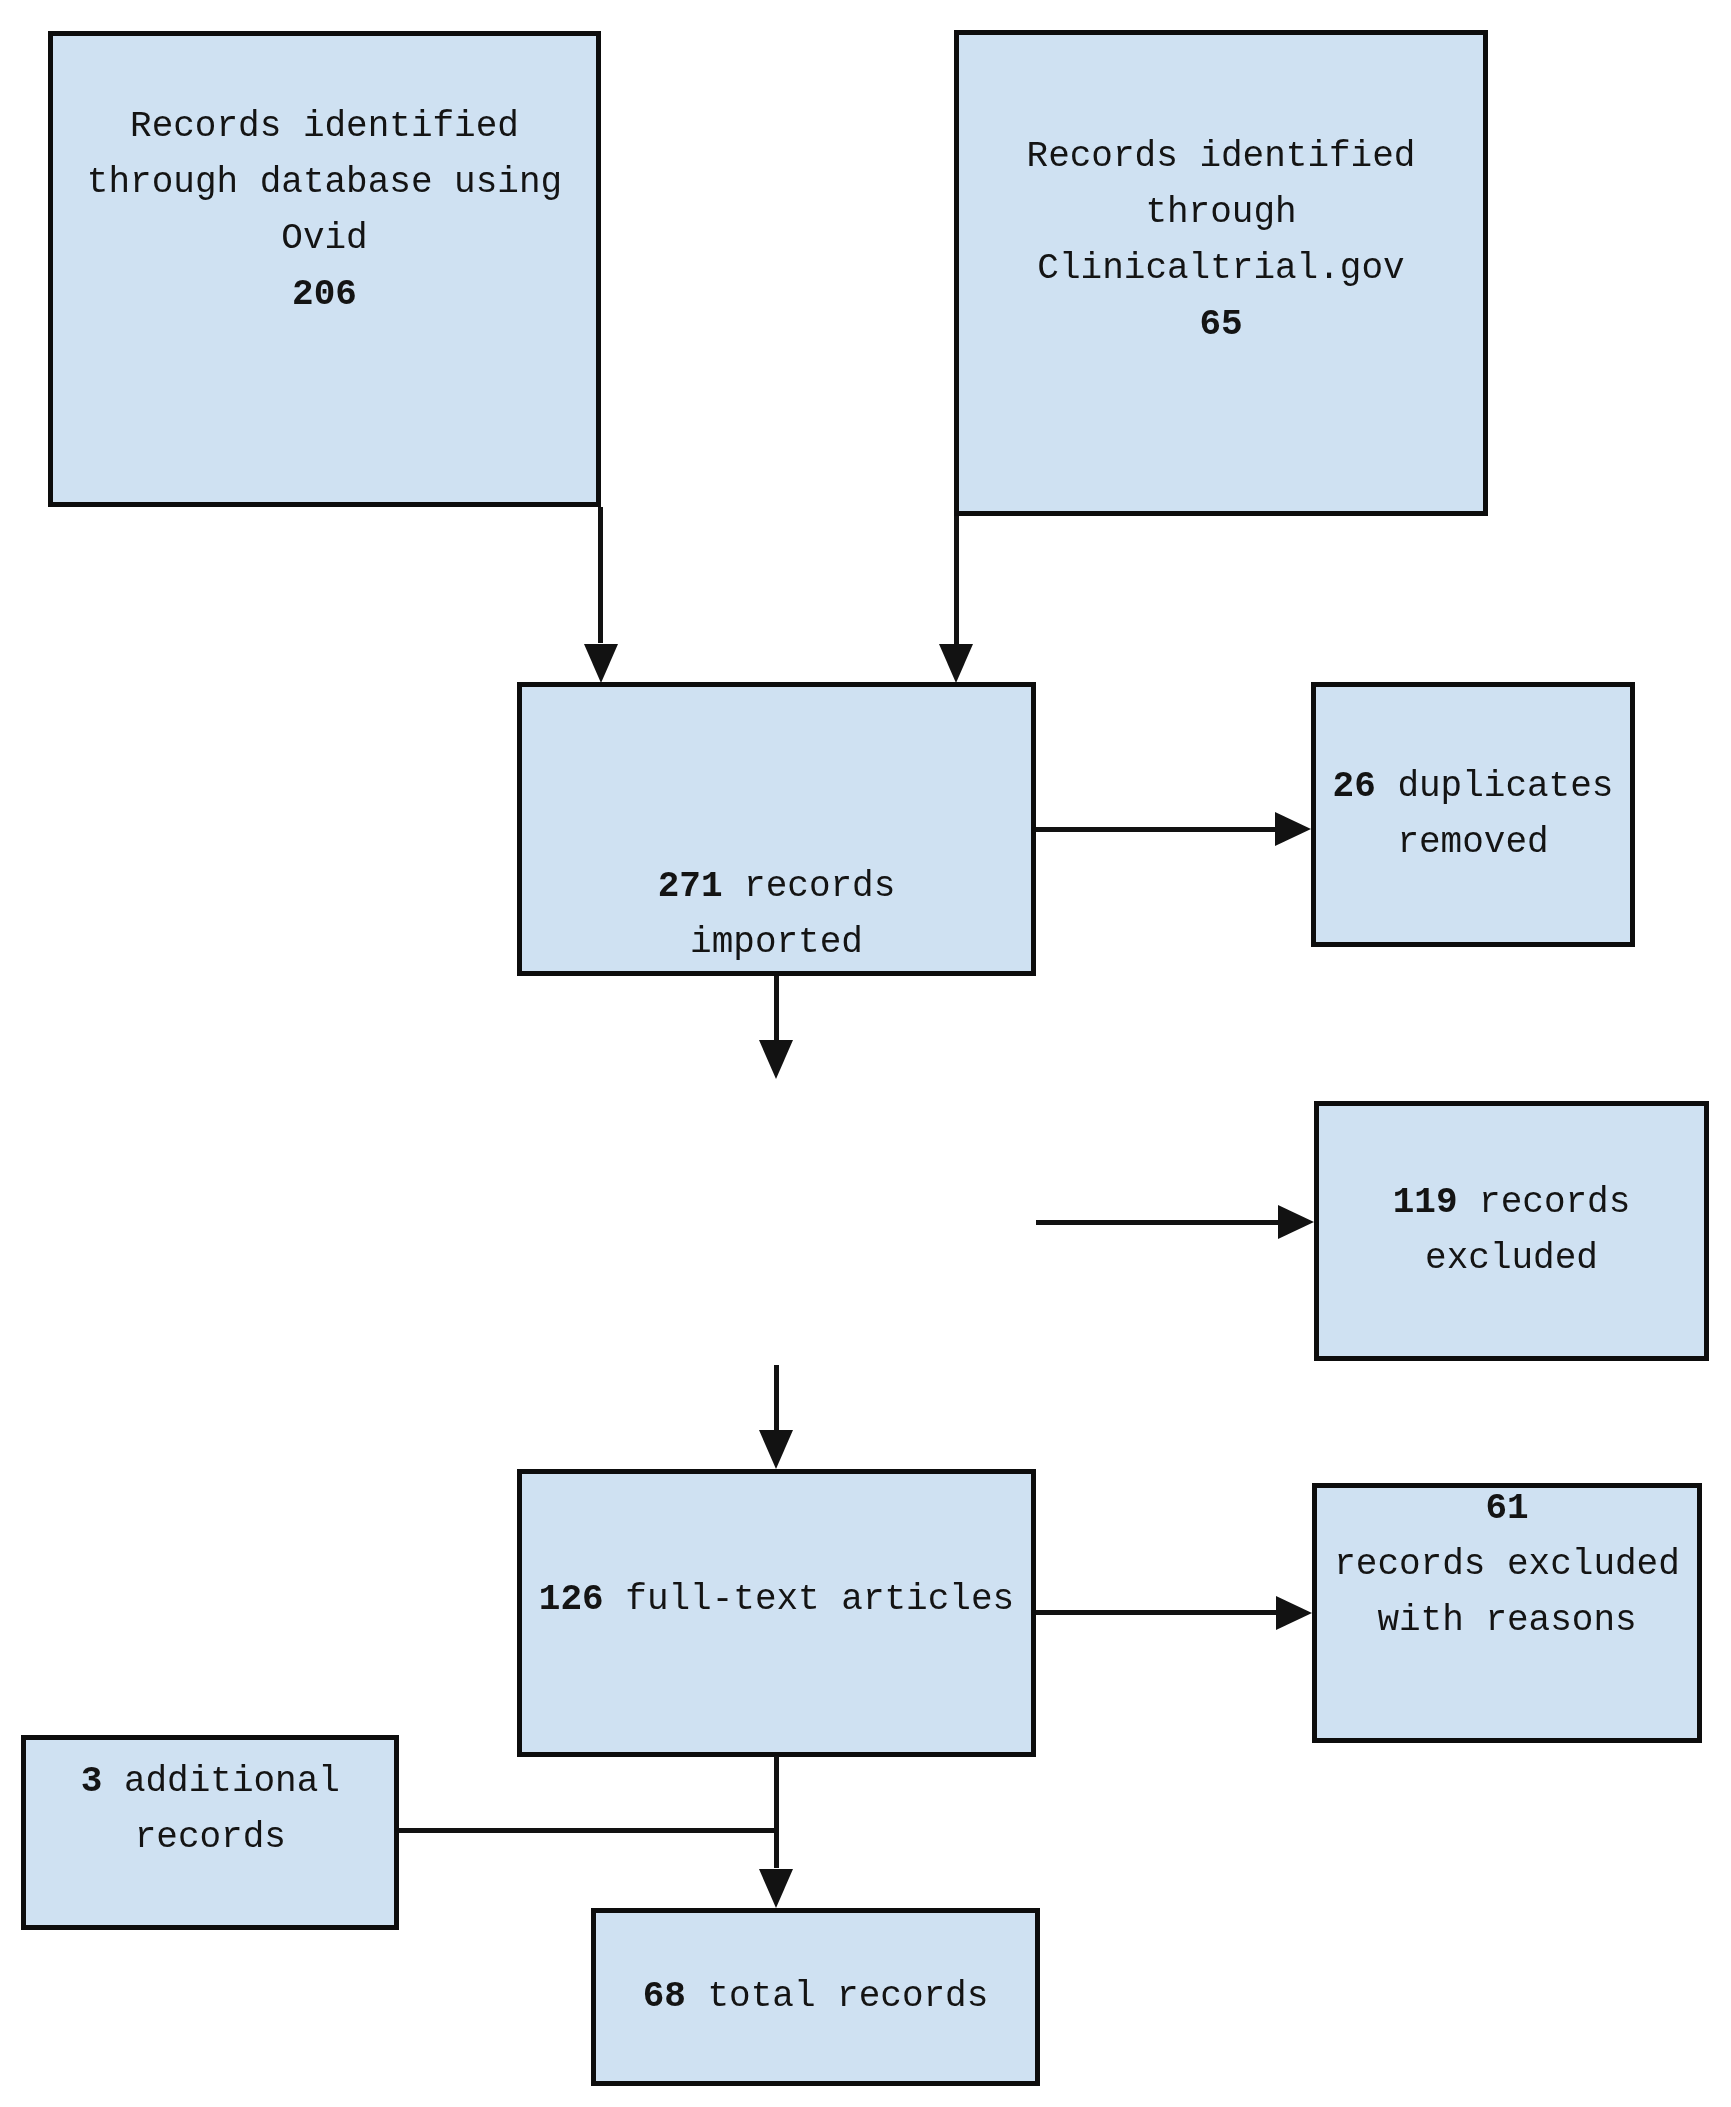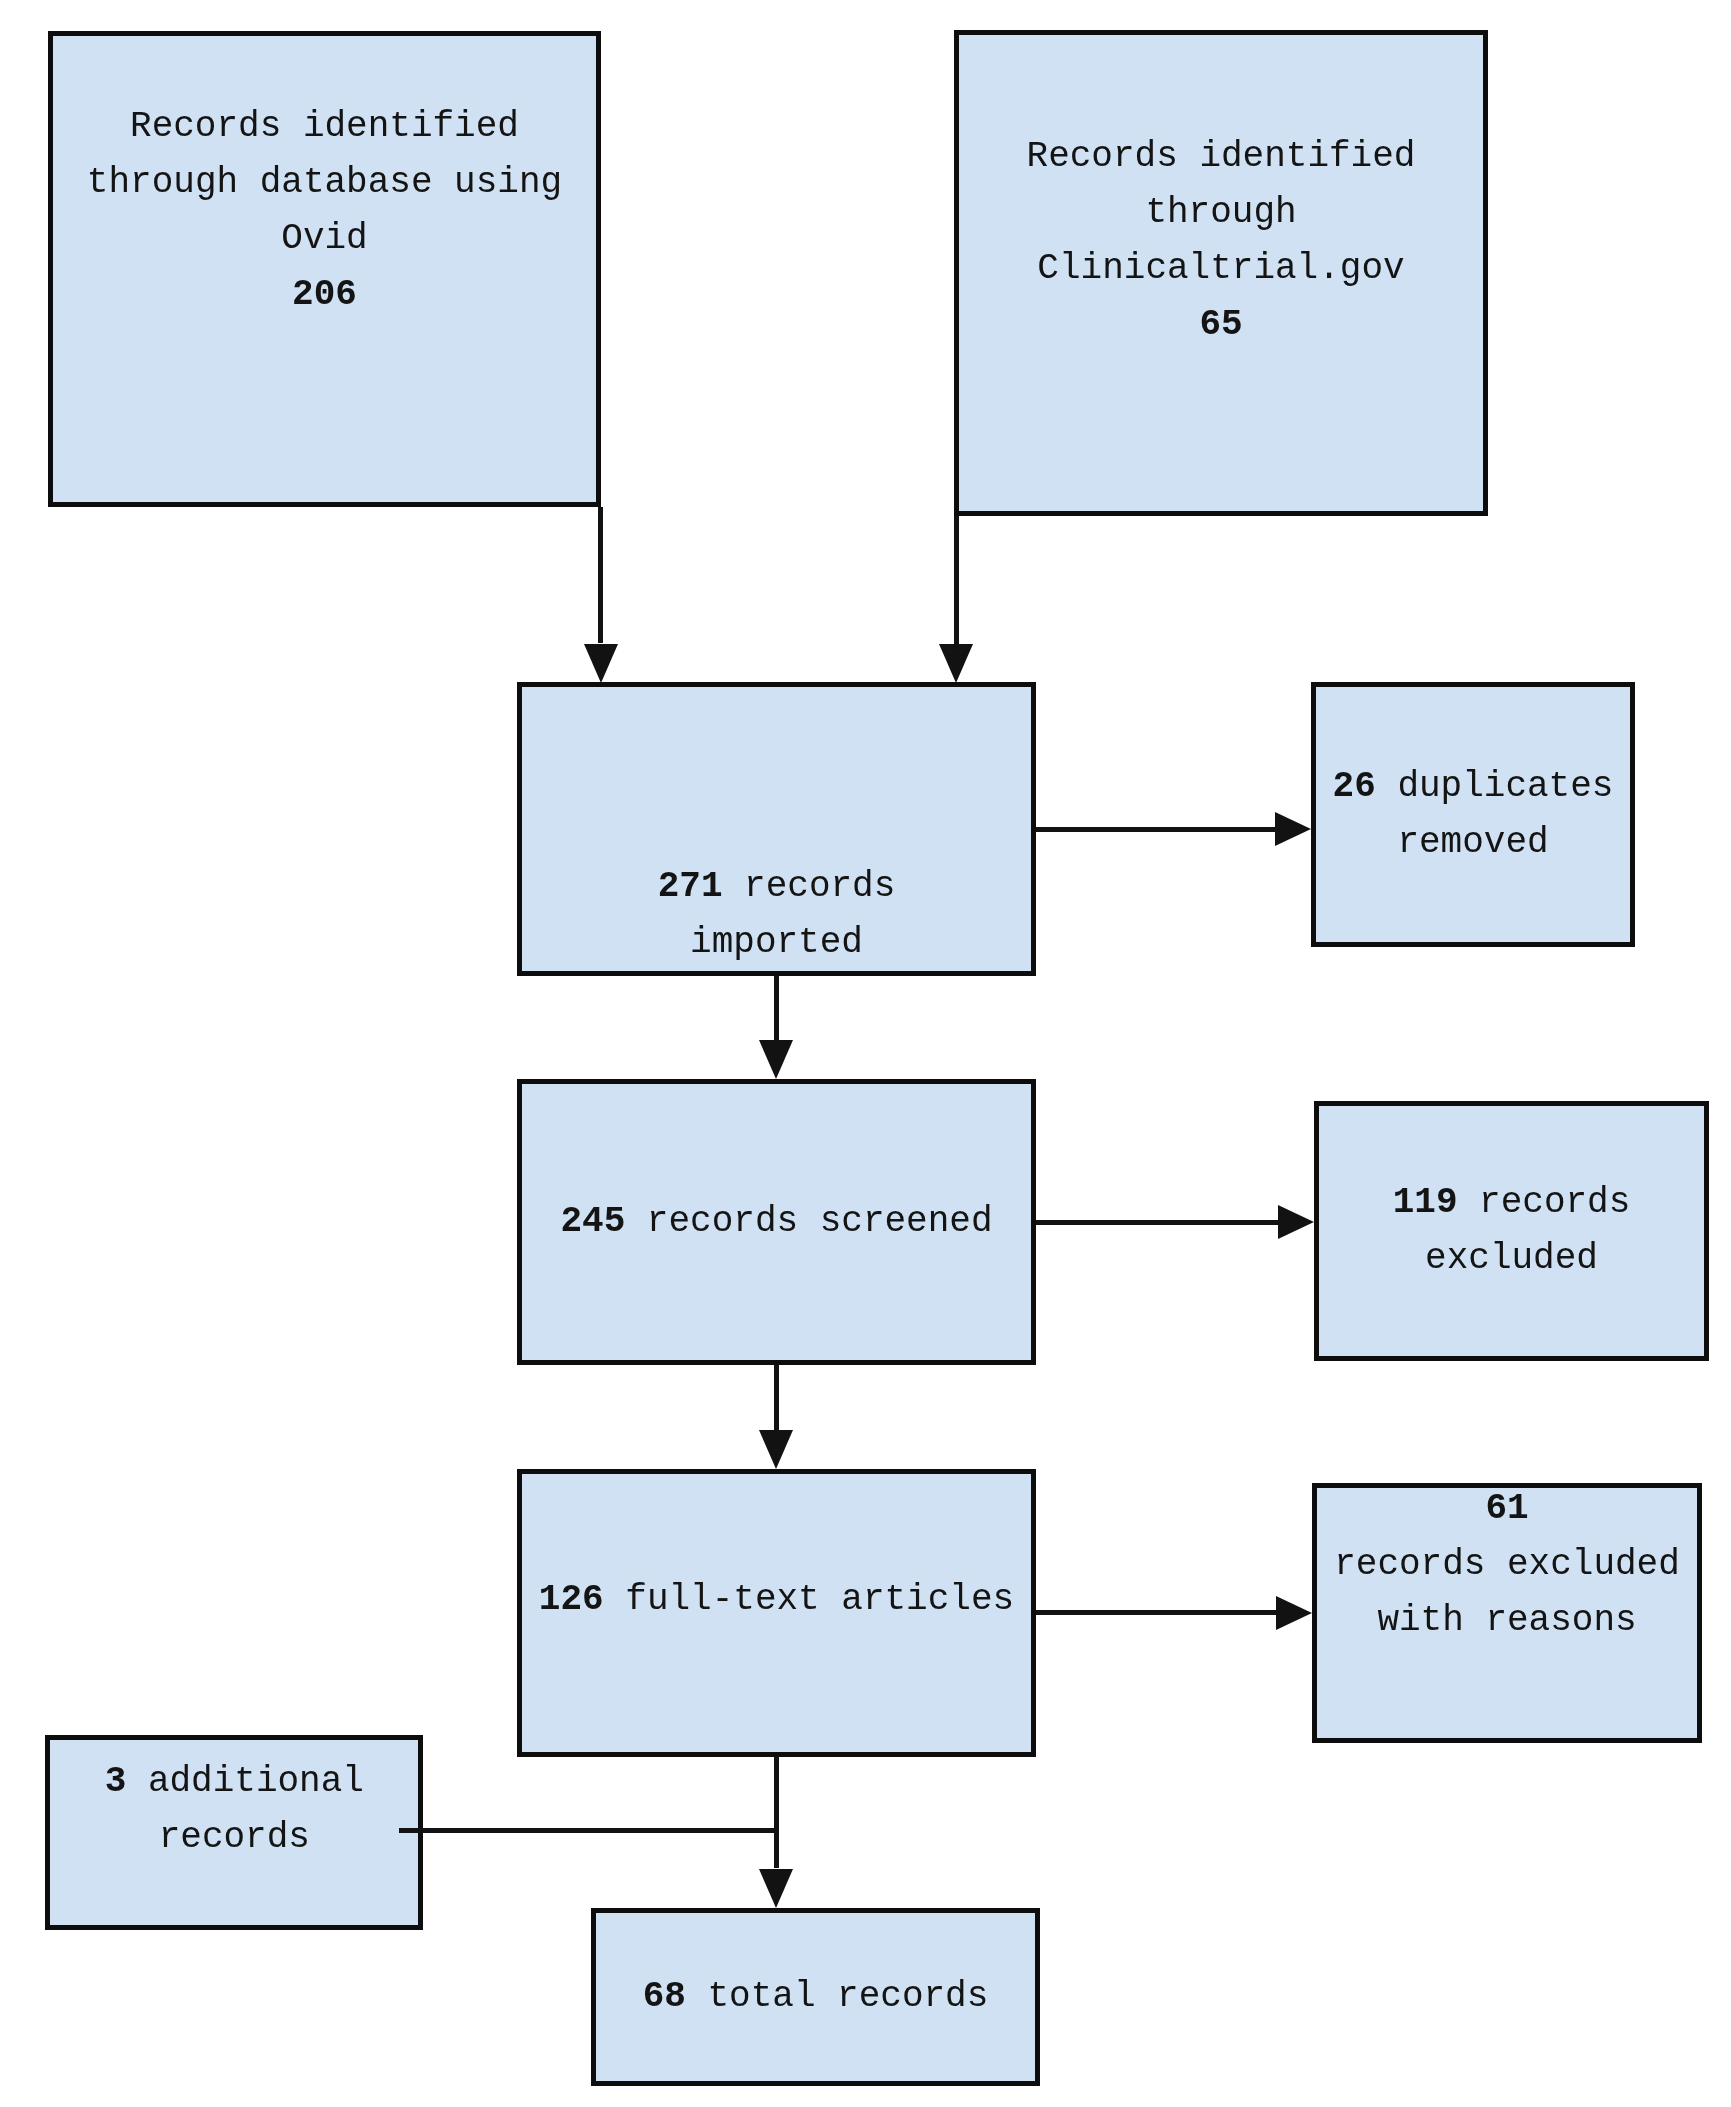--- a/index.html
+++ b/index.html
@@ -50,21 +50,21 @@
   }
   
   #box-ovid        {left:48px;   top:31px;   width:553px; height:476px; padding-bottom:116px;}
   #box-ct          {left:954px; top:30px;   width:534px; height:486px; padding-bottom:65px;}
   #box-imported    {left:517px;  top:682px; width:519px; height:294px;justify-content:flex-end;}
   #box-duplicates  {left:1311px; top:682px; width:324px; height:265px;}
   #box-screened    {left:517px;  top:1079px; width:519px; height:286px;}
   #box-excluded119 {left:1314px; top:1101px; width:395px; height:260px;}
   #box-fulltext    {left:517px;  top:1469px; width:519px; height:288px; padding-bottom:27px;}
   #box-excluded61  {left:1312px; top:1483px; width:390px; height:260px; padding-bottom:97px;}
-  #box-additional  {left:21.3px;   top:1735px; width:378px; height:195px; padding-bottom:45px;margin-left:24px;}
+  #box-additional  {left:21.3px;   top:1735px; width:378px; height:195px; padding-bottom:45px;}
   #box-total       {left:559px;  top:1908px; width:449px; height:178px;margin-left:32px;}
 </style>
 </head>
 <body>
 
 <div id="canvas">
 
   <div class="box" id="box-ovid">
     <div class="line">Records identified</div>
     <div class="line">through database using</div>
@@ -94,23 +94,20 @@
   <div class="arrow-right" style="left:1275px;top:812px;"></div>
 
   <div class="box" id="box-duplicates">
     <div class="line"><b class="num">26</b><span> duplicates</span></div>
     <div class="line">removed</div>
   </div>
 
   <div class="vline" style="left:774px;top:976px;height:64px;"></div>
   <div class="arrow-down" style="left:759px;top:1040px;"></div>
 
-  <div class="box" id="box-screened">
-    <div class="line"><b class="num">245</b><span> records screened</span></div>
-  </div>
 
   <div class="hline" style="left:1036px;top:1220px;width:242px;"></div>
   <div class="arrow-right" style="left:1278px;top:1205px;"></div>
 
   <div class="box" id="box-excluded119">
     <div class="line"><b class="num">119</b><span> records</span></div>
     <div class="line">excluded</div>
   </div>
 
   <div class="vline" style="left:774px;top:1365px;height:65px;"></div>

